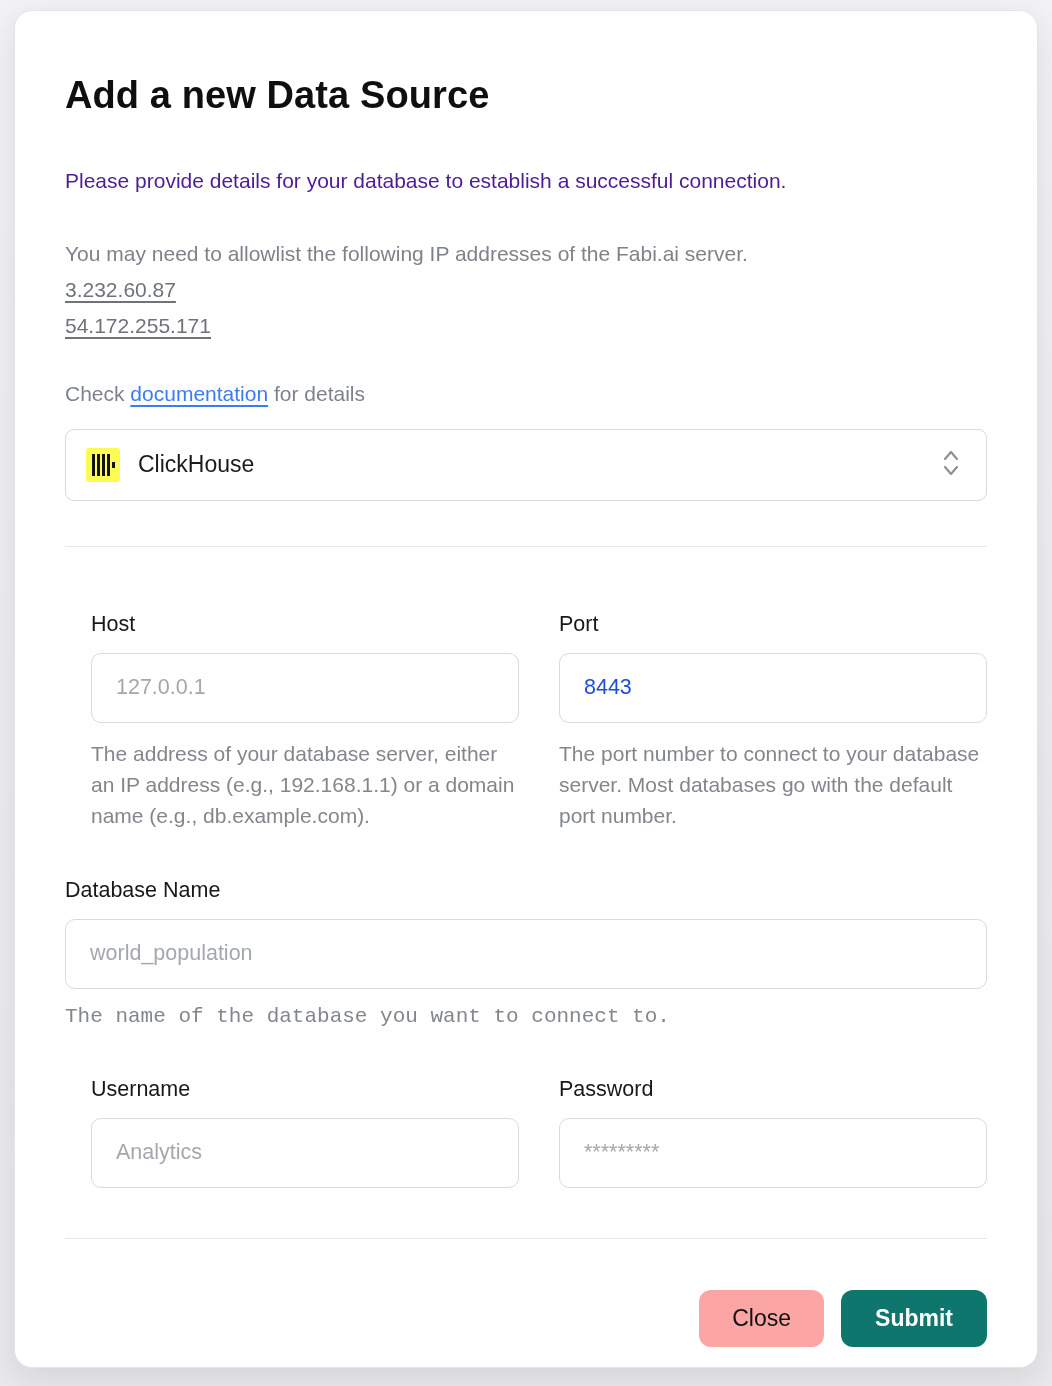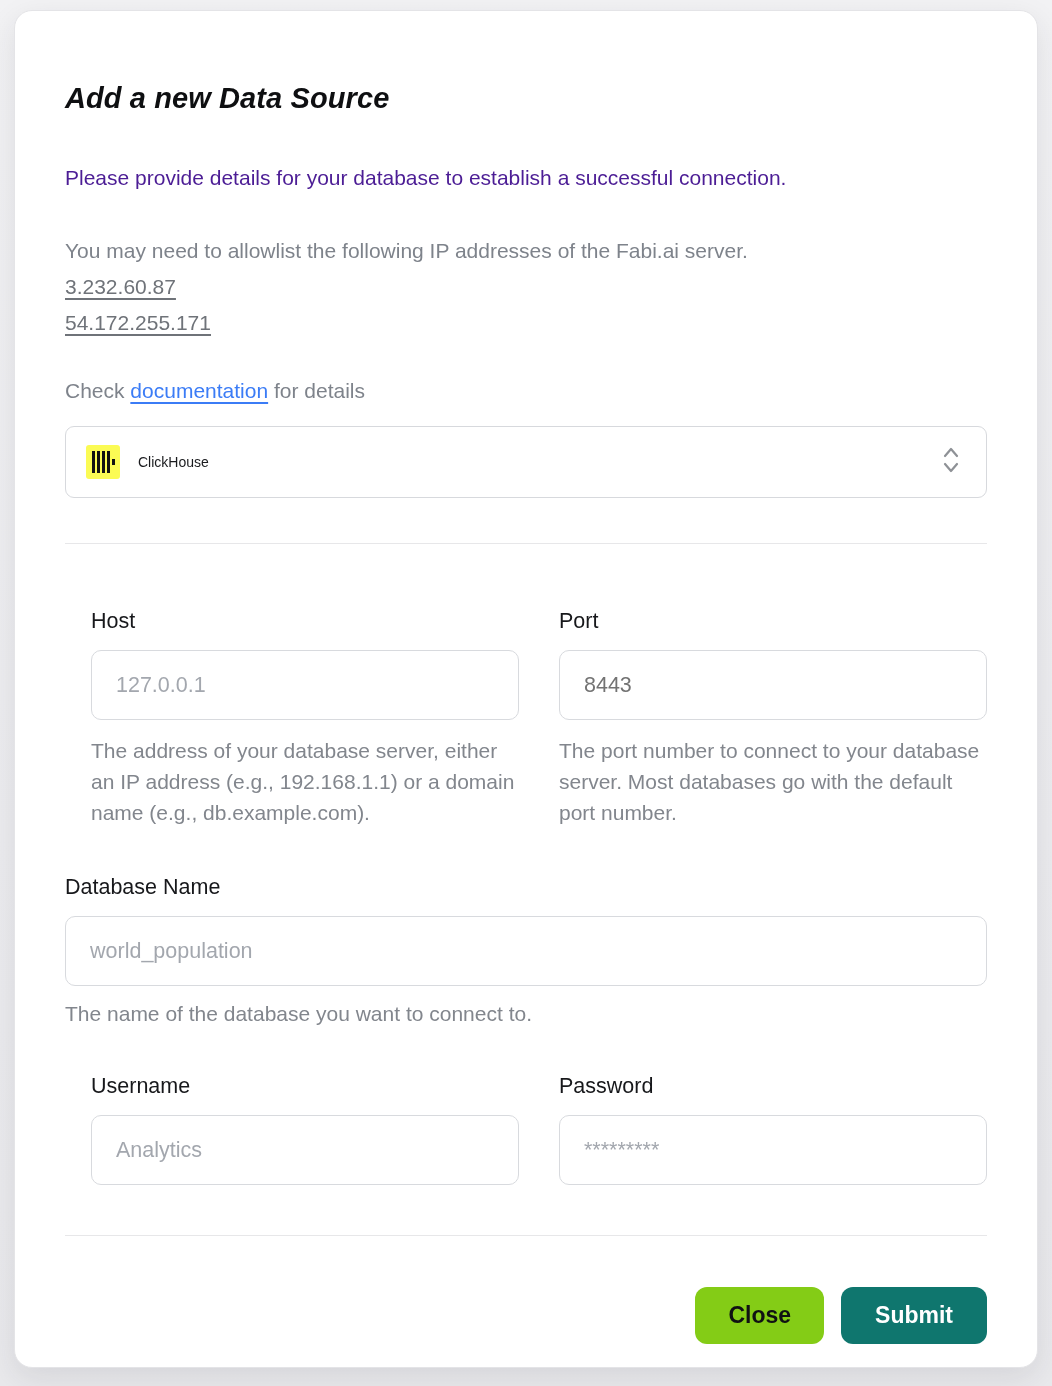--- a/index.html
+++ b/index.html
@@ -14,25 +14,24 @@
     width: 1024px; height: 1358px;
     margin: 10px auto 0;
     background: #ffffff;
     border: 1px solid #e4e4e7;
     border-radius: 18px;
     box-shadow: 0 10px 30px rgba(40,40,50,0.10);
     padding: 62px 50px 28px;
     position: relative;
   }
   h1.title {
-    margin: 8px 0 48px;
-    font-size: 29px; line-height: 1.2;
+    margin: 0 0 48px;
+    font-size: 38px; line-height: 1.2;
     font-weight: 700; color: #0e0f11;
     letter-spacing: 0.1px;
-    font-style: italic;
   }
   .subtitle {
     margin: 0 0 42px;
     font-size: 21px; line-height: 1.3;
     color: #4c1d95;
   }
   .allowlist { margin: 0 0 36px; font-size: 21px; color: #7e838b; }
   .allowlist-note { line-height: 36px; }
   a.ip-link {
     display: table;
@@ -67,21 +66,21 @@
     flex: 0 0 auto;
   }
   .ch-logo .bar {
     position: absolute; top: 6px; width: 3px; height: 22px; background: #121212;
   }
   .ch-logo .b1 { left: 6px; } .ch-logo .b2 { left: 11px; }
   .ch-logo .b3 { left: 16px; } .ch-logo .b4 { left: 21px; }
   .ch-logo .dot { position: absolute; left: 26px; top: 14px; width: 3px; height: 6px; background: #121212; }
   .ds-select .ds-label {
     margin-left: 18px;
-    font-size: 14px; color: #1a1b1e;
+    font-size: 23px; color: #1a1b1e;
     flex: 1 1 auto;
   }
   .chevrons { flex: 0 0 auto; color: #8e9196; }
   .divider { height: 1px; background: #e7e7e9; border: 0; margin: 0; }
   .divider.top { margin-top: 45px; }
   .divider.bottom { margin-top: 50px; }
   .field-row { display: grid; grid-template-columns: 1fr 1fr; column-gap: 40px; margin-left: 26px; }
   .row-hostport { margin-top: 64px; }
   .row-dbname { margin-top: 46px; }
   .row-credentials { margin-top: 46px; }
@@ -91,43 +90,43 @@
     color: #17181b; font-weight: 500;
     margin-bottom: 16px;
   }
   input.text-input {
     width: 100%; height: 70px;
     border: 1px solid #d8dade;
     border-radius: 10px;
     padding: 0 24px;
     font-family: "Liberation Sans", "DejaVu Sans", sans-serif;
     font-size: 21.5px;
-    color: #737373;
+    color: #1d4ed8;
     outline: none;
     background: #fff;
   }
   input.text-input::placeholder { color: #a3a7ae; opacity: 1; }
   .help-text {
     margin: 15px 0 0;
     font-size: 21px; line-height: 31px;
     color: #82868d;
   }
-  .help-text.single { margin-top: 14px; line-height: 27px; }
+  .help-text.single { margin-top: 14px; line-height: 27px; font-family: Liberation Mono, monospace; }
   .button-row {
     margin-top: 51px;
     display: flex; justify-content: flex-end; gap: 17px;
   }
   button.btn {
     height: 57px;
     border: none; border-radius: 12px;
     font-family: "Liberation Sans", "DejaVu Sans", sans-serif;
     font-size: 23px;
     cursor: pointer;
   }
-  button.btn-close { background: #84cc16; color: #101113; padding: 0 33px; font-weight: 700; }
+  button.btn-close { background: #fca5a5; color: #101113; padding: 0 33px; font-weight: 400; }
   button.btn-submit { background: #0f766e; color: #ffffff; padding: 0 34px; font-weight: 700; }
 </style>
 </head>
 <body>
 
 <div class="modal-card">
 
   <h1 class="title">Add a new Data Source</h1>
 
   <p class="subtitle">Please provide details for your database to establish a successful connection.</p>

